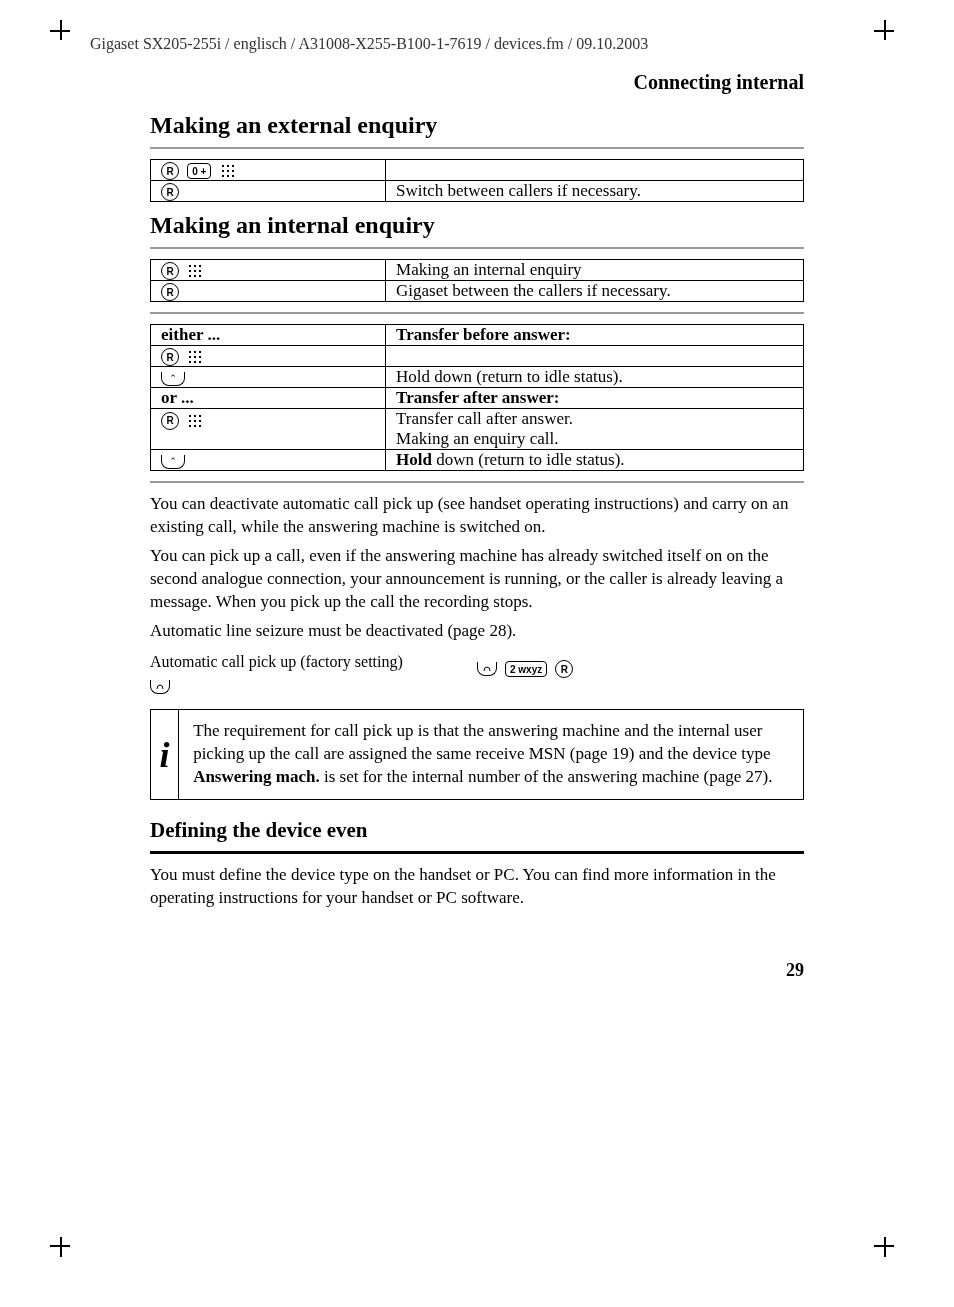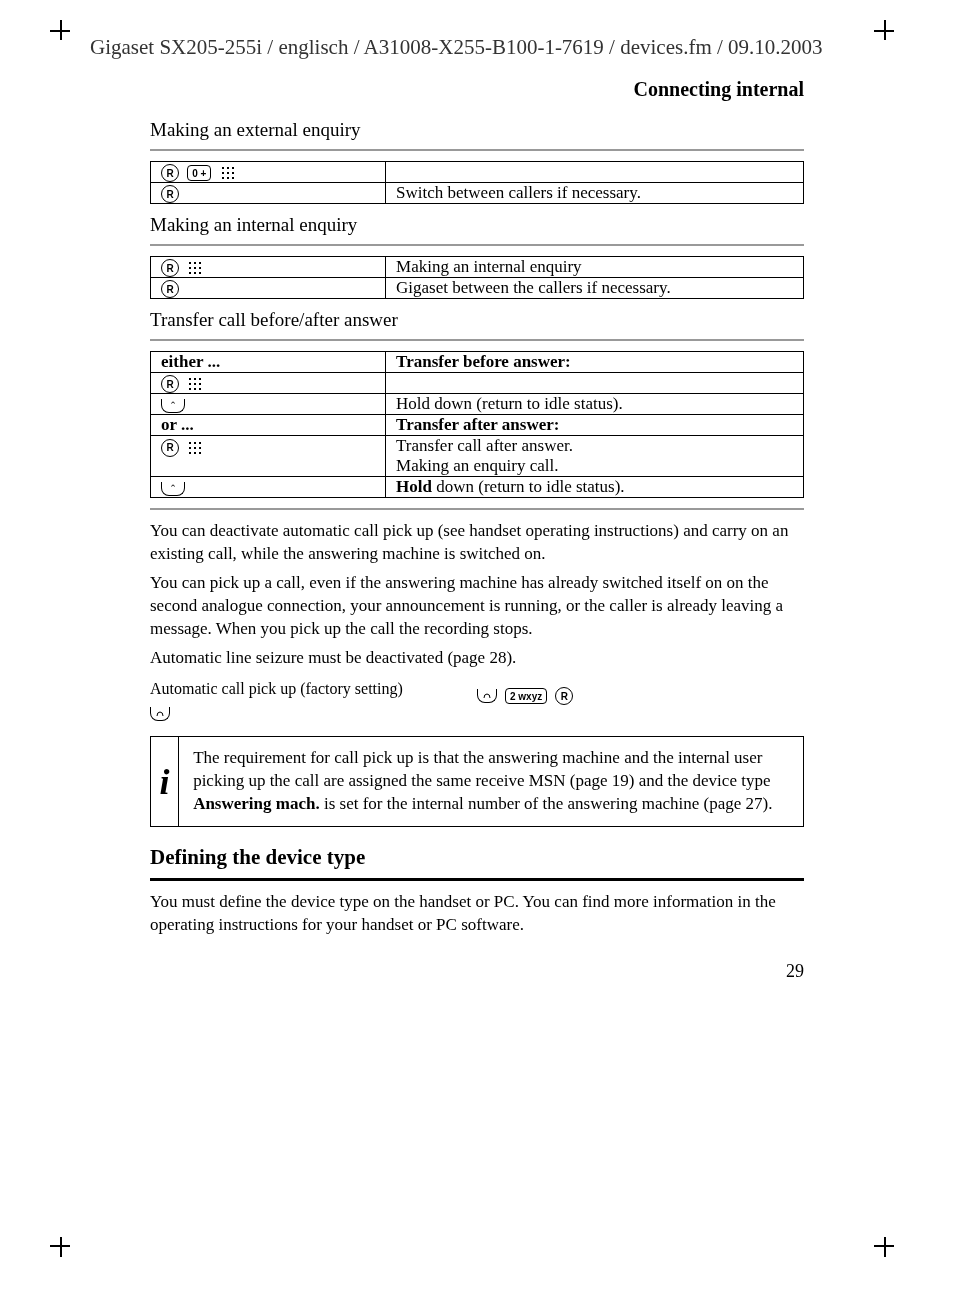--- a/index.html
+++ b/index.html
@@ -4,24 +4,24 @@
 <style>
 *{box-sizing:border-box;margin:0;padding:0}
 body{font-family:Georgia,'Times New Roman',serif;background:#fff;color:#000}
 .page{width:954px;height:1307px;position:relative;padding:30px 90px 0 60px}
 .crop-t{position:absolute;top:30px;width:20px;height:2px;background:#000}
 .crop-l{left:50px}.crop-r{right:60px}
 .crop-v{position:absolute;top:20px;width:2px;height:20px;background:#000}
 .crop-vl{left:60px}.crop-vr{right:68px}
 .crop-b{position:absolute;bottom:60px;width:20px;height:2px;background:#000}
 .crop-bv{position:absolute;bottom:50px;width:2px;height:20px;background:#000}
-.header-path{font-size:21px;color:#333;margin-left:30px;padding-top:5px}
+.header-path{font-size:16px;color:#333;margin-left:30px;padding-top:5px}
 .content{margin-left:90px;margin-right:60px}
 .section-right{text-align:right;font-weight:bold;font-size:20px;margin-bottom:18px;margin-top:18px}
-.h3{font-weight:normal;font-size:19px;margin-top:10px;margin-bottom:8px}
+.h3{font-weight:bold;font-size:24px;margin-top:10px;margin-bottom:8px}
 .rule{height:2px;background:#999;margin-bottom:10px}
 .h2{font-weight:bold;font-size:21px;margin-top:18px;margin-bottom:8px}
 .rule-dark{height:3px;background:#000;margin-bottom:10px}
 table{width:100%;border-collapse:collapse;margin-bottom:10px}
 td,th{border:1px solid #000;padding:0 10px;font-size:17px;text-align:left;vertical-align:top;font-weight:normal}
 th{font-weight:bold}
 .ic{display:inline-block;vertical-align:middle;margin-right:4px}
 .key-circ{border:1px solid #000;border-radius:50%;width:18px;height:18px;display:inline-flex;align-items:center;justify-content:center;font-size:10px;font-weight:bold;font-family:Arial}
 .key-rect{border:1px solid #000;border-radius:4px;padding:0 4px;height:16px;display:inline-flex;align-items:center;font-size:10px;font-weight:bold;font-family:Arial}
 .keypad{display:inline-block;width:16px;height:16px;position:relative}
@@ -37,21 +37,21 @@
  radial-gradient(circle at 13px 13px,#000 1.5px,transparent 1.5px)}
 .handset{border:1px solid #000;border-top:none;border-radius:0 0 8px 8px;width:24px;height:14px;display:inline-flex;align-items:center;justify-content:center;font-size:9px}
 .talk{border:1px solid #000;border-top:none;border-radius:0 0 8px 8px;width:20px;height:14px;display:inline-flex;align-items:center;justify-content:center}
 .talk svg{width:10px;height:10px}
 p.body{font-size:17px;line-height:1.35;margin-bottom:6px}
 .cols{display:flex;margin-top:10px;margin-bottom:14px}
 .col{flex:1}
 .info-box{border:1px solid #000;display:flex;margin-top:10px;margin-bottom:10px}
 .info-i{width:80px;border-right:1px solid #000;display:flex;align-items:center;justify-content:center;font-family:'Times New Roman';font-style:italic;font-weight:bold;font-size:36px}
 .info-t{padding:10px 14px;font-size:17px;line-height:1.35}
-.page-num{text-align:right;font-weight:normal;font-size:18px;margin-top:24px;margin-right:0}
+.page-num{text-align:right;font-weight:bold;font-size:18px;margin-top:50px;margin-right:0}
 .col1{width:36%}
 </style>
 </head>
 <body>
 
 <div class="page">
   <div class="crop-t crop-l"></div>
   <div class="crop-v crop-vl"></div>
   <div class="crop-t crop-r"></div>
   <div class="crop-v crop-vr"></div>
@@ -99,21 +99,20 @@
       </tr>
       <tr>
         <td>
           <span class="ic key-circ">R</span>
         </td>
         <td>Gigaset between the callers if necessary.</td>
       </tr>
     </tbody>
       </table>
 
-    <div class="h3">Transfer call before/after answer</div>
     <div class="rule"></div>
     <table>
       <tbody>
           <tr>
         <th class="col1">either ...</th>
         <th>Transfer before answer:</th>
       </tr>
       <tr>
         <td>
           <span class="ic key-circ">R</span>
@@ -181,19 +180,19 @@
       </div>
     </div>
 
     <div class="info-box">
       <div class="info-i">i</div>
       <div class="info-t">
         <span>The requirement for call pick up is that the answering machine and the internal user picking up the call are assigned the same receive MSN (page 19) and the device type </span><b>Answering mach.</b><span> is set for the internal number of the answering machine (page 27).</span>
       </div>
     </div>
 
-    <div class="h2">Defining the device type</div>
+    <div class="h2">Defining the device even</div>
     <div class="rule-dark"></div>
     <p class="body">You must define the device type on the handset or PC. You can find more information in the operating instructions for your handset or PC software.</p>
 
     <div class="page-num">29</div>
   </div>
 </div>
 
 </body></html>

